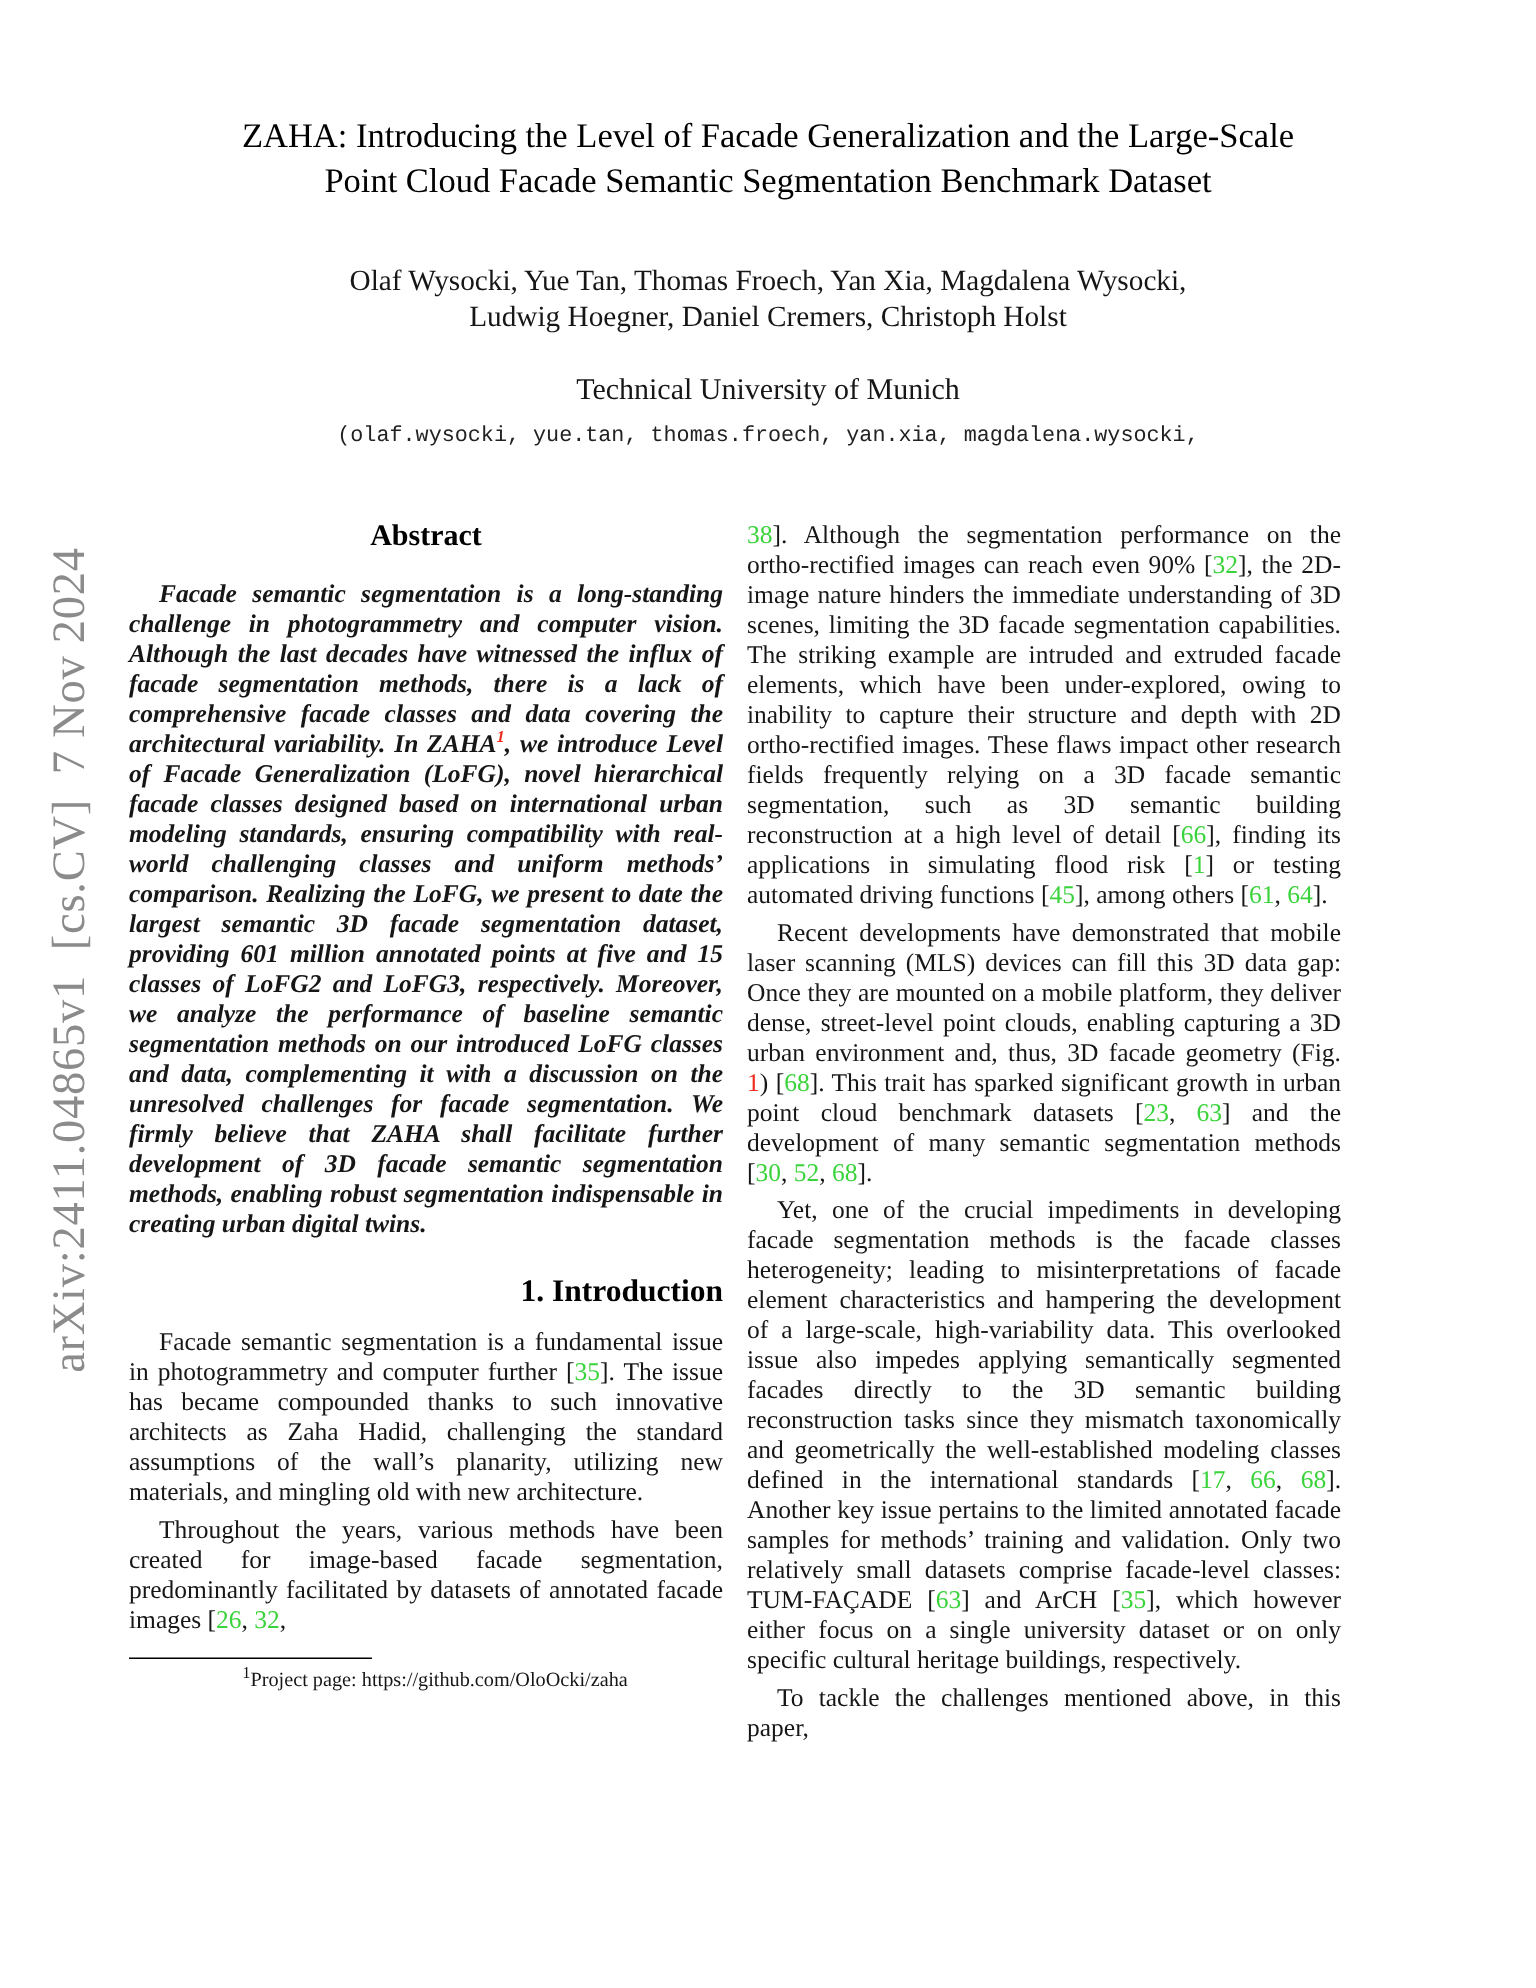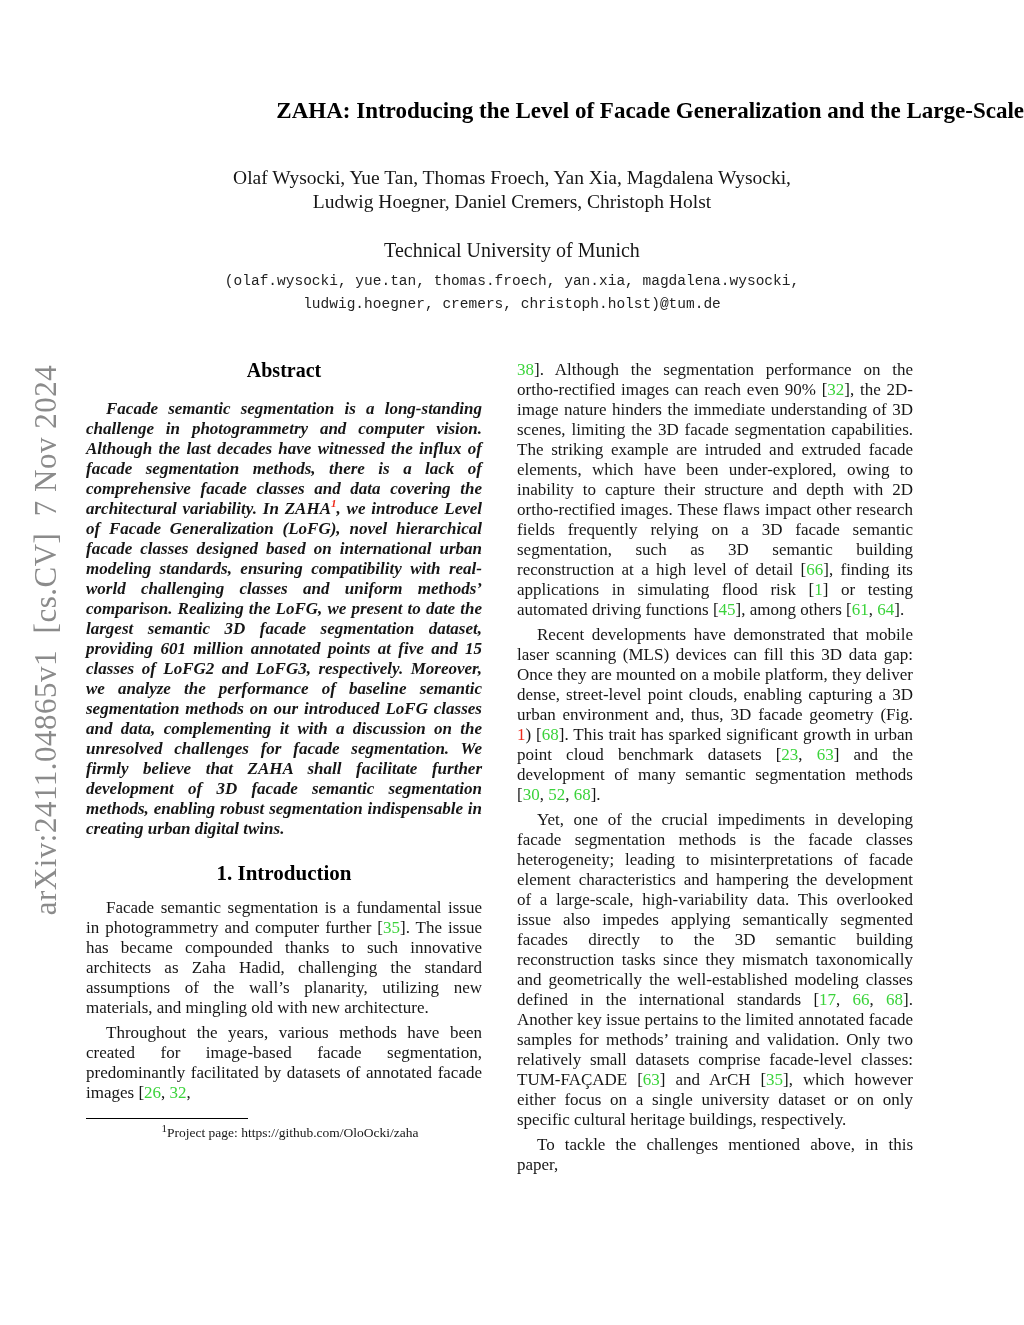--- a/index.html
+++ b/index.html
@@ -21,24 +21,24 @@
     top: 640px; left: 46px;
     transform: translate(-50%, -50%) rotate(-90deg);
     white-space: pre;
     font-size: 31px;
     color: var(--gray, #8b8b8b);
     letter-spacing: 0.5px;
   }
 
   
   .title {
-    padding-top: 96px;
-    text-align: right;
+    padding-top: 76px;
+    text-align: center;
     font-size: 23px;
-    font-weight: bold;
+    font-weight: normal;
     line-height: 30px;
     color: #000;
   }
   .authors {
     margin-top: 40px;
     text-align: center;
     font-size: 19.5px;
     line-height: 24px;
   }
   .affiliation {
@@ -52,21 +52,21 @@
     text-align: center;
     font-family: "Liberation Mono", monospace;
     font-size: 14.5px;
     line-height: 23px;
     color: #222;
   }
 
   
   .columns {
     display: flex;
-    gap: 35px;
+    gap: 16px;
     margin: 44px 0 0 86px;
   }
   .col {
     width: 396px;
     font-size: 17px;
     line-height: 20px;
     text-align: justify;
   }
   .abstract-heading {
     text-align: center;
@@ -75,21 +75,21 @@
     margin-bottom: 19px;
     color: #000;
   }
   .abstract-body { font-style: italic; font-weight: bold; }
   p.para { text-indent: 20px; margin-top: 5px; }
   p.flush { text-indent: 0; margin-top: 0; }
   .section-heading {
     font-size: 21px;
     font-weight: bold;
     margin: 24px 0 15px 0;
-    text-align: center;
+    text-align: right;
     color: #000;
   }
   sup { font-size: 11px; line-height: 0; vertical-align: super; }
 
   .seg-g { color: var(--green, #3bd33b); }
   .seg-r, .seg-supr { color: var(--red, #ee2b1c); }
 
   .footnote-rule {
     width: 162px;
     border: none;
@@ -104,32 +104,32 @@
     text-indent: 12px;
   }
 </style>
 </head>
 <body>
 
 <div class="watermark">arXiv:2411.04865v1  [cs.CV]  7 Nov 2024</div>
 
 <div class="title">
   <div>ZAHA: Introducing the Level of Facade Generalization and the Large-Scale</div>
+  <div>Point Cloud Facade Semantic Segmentation Benchmark Dataset</div>
 </div>
 
 <div class="authors">
   <div>Olaf Wysocki, Yue Tan, Thomas Froech, Yan Xia, Magdalena Wysocki,</div>
   <div>Ludwig Hoegner, Daniel Cremers, Christoph Holst</div>
 </div>
 
 <div class="affiliation">Technical University of Munich</div>
 
 <div class="emails">
   <div>(olaf.wysocki, yue.tan, thomas.froech, yan.xia, magdalena.wysocki,</div>
-  <div>ludwig.hoegner, cremers, christoph.holst)@tum.de</div>
 </div>
 
 <div class="columns">
 
   <div class="col">
     <div class="abstract-heading">Abstract</div>
     <div class="abstract-body">
       <p class="para"><span>Facade semantic segmentation is a long-standing challenge in photogrammetry and computer vision. Although the last decades have witnessed the influx of facade segmentation methods, there is a lack of comprehensive facade classes and data covering the architectural variability. In ZAHA</span><sup class="seg-supr">1</sup><span>, we introduce Level of Facade Generalization (LoFG), novel hierarchical facade classes designed based on international urban modeling standards, ensuring compatibility with real-world challenging classes and uniform methods’ comparison. Realizing the LoFG, we present to date the largest semantic 3D facade segmentation dataset, providing 601 million annotated points at five and 15 classes of LoFG2 and LoFG3, respectively. Moreover, we analyze the performance of baseline semantic segmentation methods on our introduced LoFG classes and data, complementing it with a discussion on the unresolved challenges for facade segmentation. We firmly believe that ZAHA shall facilitate further development of 3D facade semantic segmentation methods, enabling robust segmentation indispensable in creating urban digital twins.</span></p>
     </div>
 

